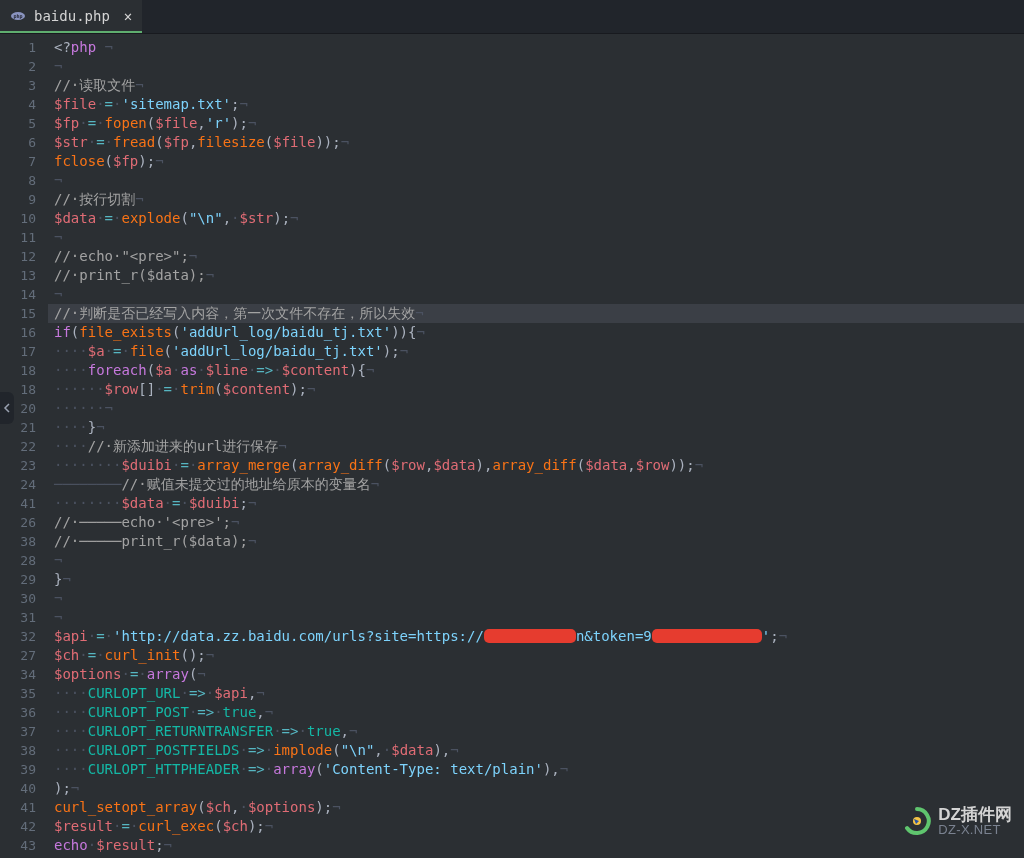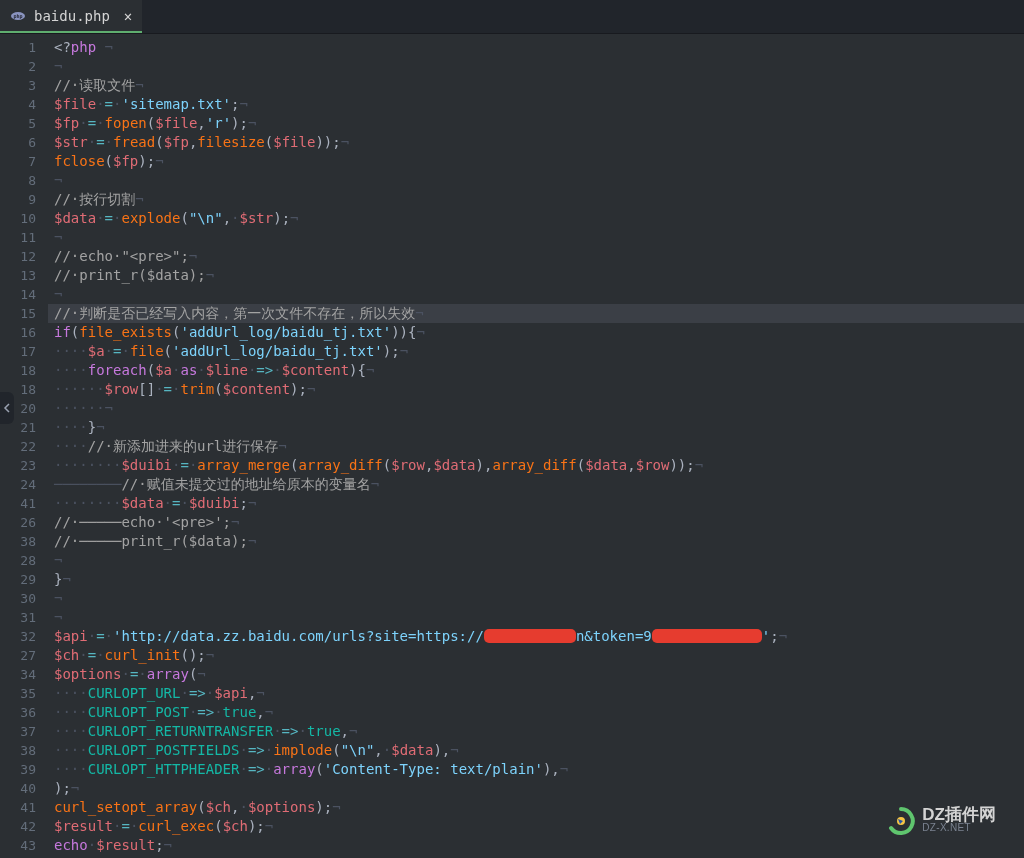--- a/index.html
+++ b/index.html
@@ -8,25 +8,25 @@
 .tab { display:flex; align-items:center; padding:0 10px; background:#2b2f33; border-bottom:2px solid #5fae6f; gap:8px; }
 .tab-icon { width:16px; height:16px; display:flex; align-items:center; justify-content:center; color:#8a93a2; }
 .tab-close { color:#d4d4d4; font-size:14px; cursor:pointer; margin-left:6px; }
 .editor { display:flex; height:calc(100% - 34px); position:relative; }
 .gutter { width:48px; background:#2b2f33; text-align:right; padding-right:12px; color:#636d7a; user-select:none; line-height:19px; padding-top:4px; font-size:13px; }
 .gutter-line { height:19px; position:relative; }
 .code-view { flex:1; line-height:19px; padding-top:4px; white-space:pre; overflow:hidden; }
 .code-line { height:19px; padding-left:6px; }
 .code-line.hl { background:#3b3f46; }
 .left-handle { position:absolute; left:0; top:392px; width:14px; height:32px; background:#21252b; border-radius:0 6px 6px 0; display:flex; align-items:center; justify-content:center; color:#9aa2b1; font-size:11px; cursor:pointer; }
-.watermark { position:absolute; right:28px; bottom:22px; display:flex; align-items:flex-start; gap:6px; }
+.watermark { position:absolute; right:12px; bottom:22px; display:flex; align-items:center; gap:6px; }
 .wm-logo { width:30px; height:30px; position:relative; }
 .wm-text { display:flex; flex-direction:column; line-height:1; }
 .wm-main { font-size:17px; font-weight:bold; color:#d4d4d4; font-family:Arial,sans-serif; }
-.wm-sub { font-size:10px; color:#7a8290; font-family:Arial,sans-serif; letter-spacing:0.3px; }
+.wm-sub { font-size:13px; color:#7a8290; font-family:Arial,sans-serif; letter-spacing:0.3px; }
 .t-kw { color:#c678dd; }
 .t-var { color:#e06c75; }
 .t-op { color:#56b6c2; }
 .t-str { color:#7dd3fc; }
 .t-fn { color:#f97316; }
 .t-cm { color:#a3a3a3; font-style:normal; }
 .t-pl { color:#abb2bf; }
 .t-ws { color:#4b5261; }
 .t-const { color:#14b8a6; }
 .redact { display:inline-block; background:#e63c2f; height:14px; vertical-align:middle; border-radius:5px; position:relative; top:-1px; }

